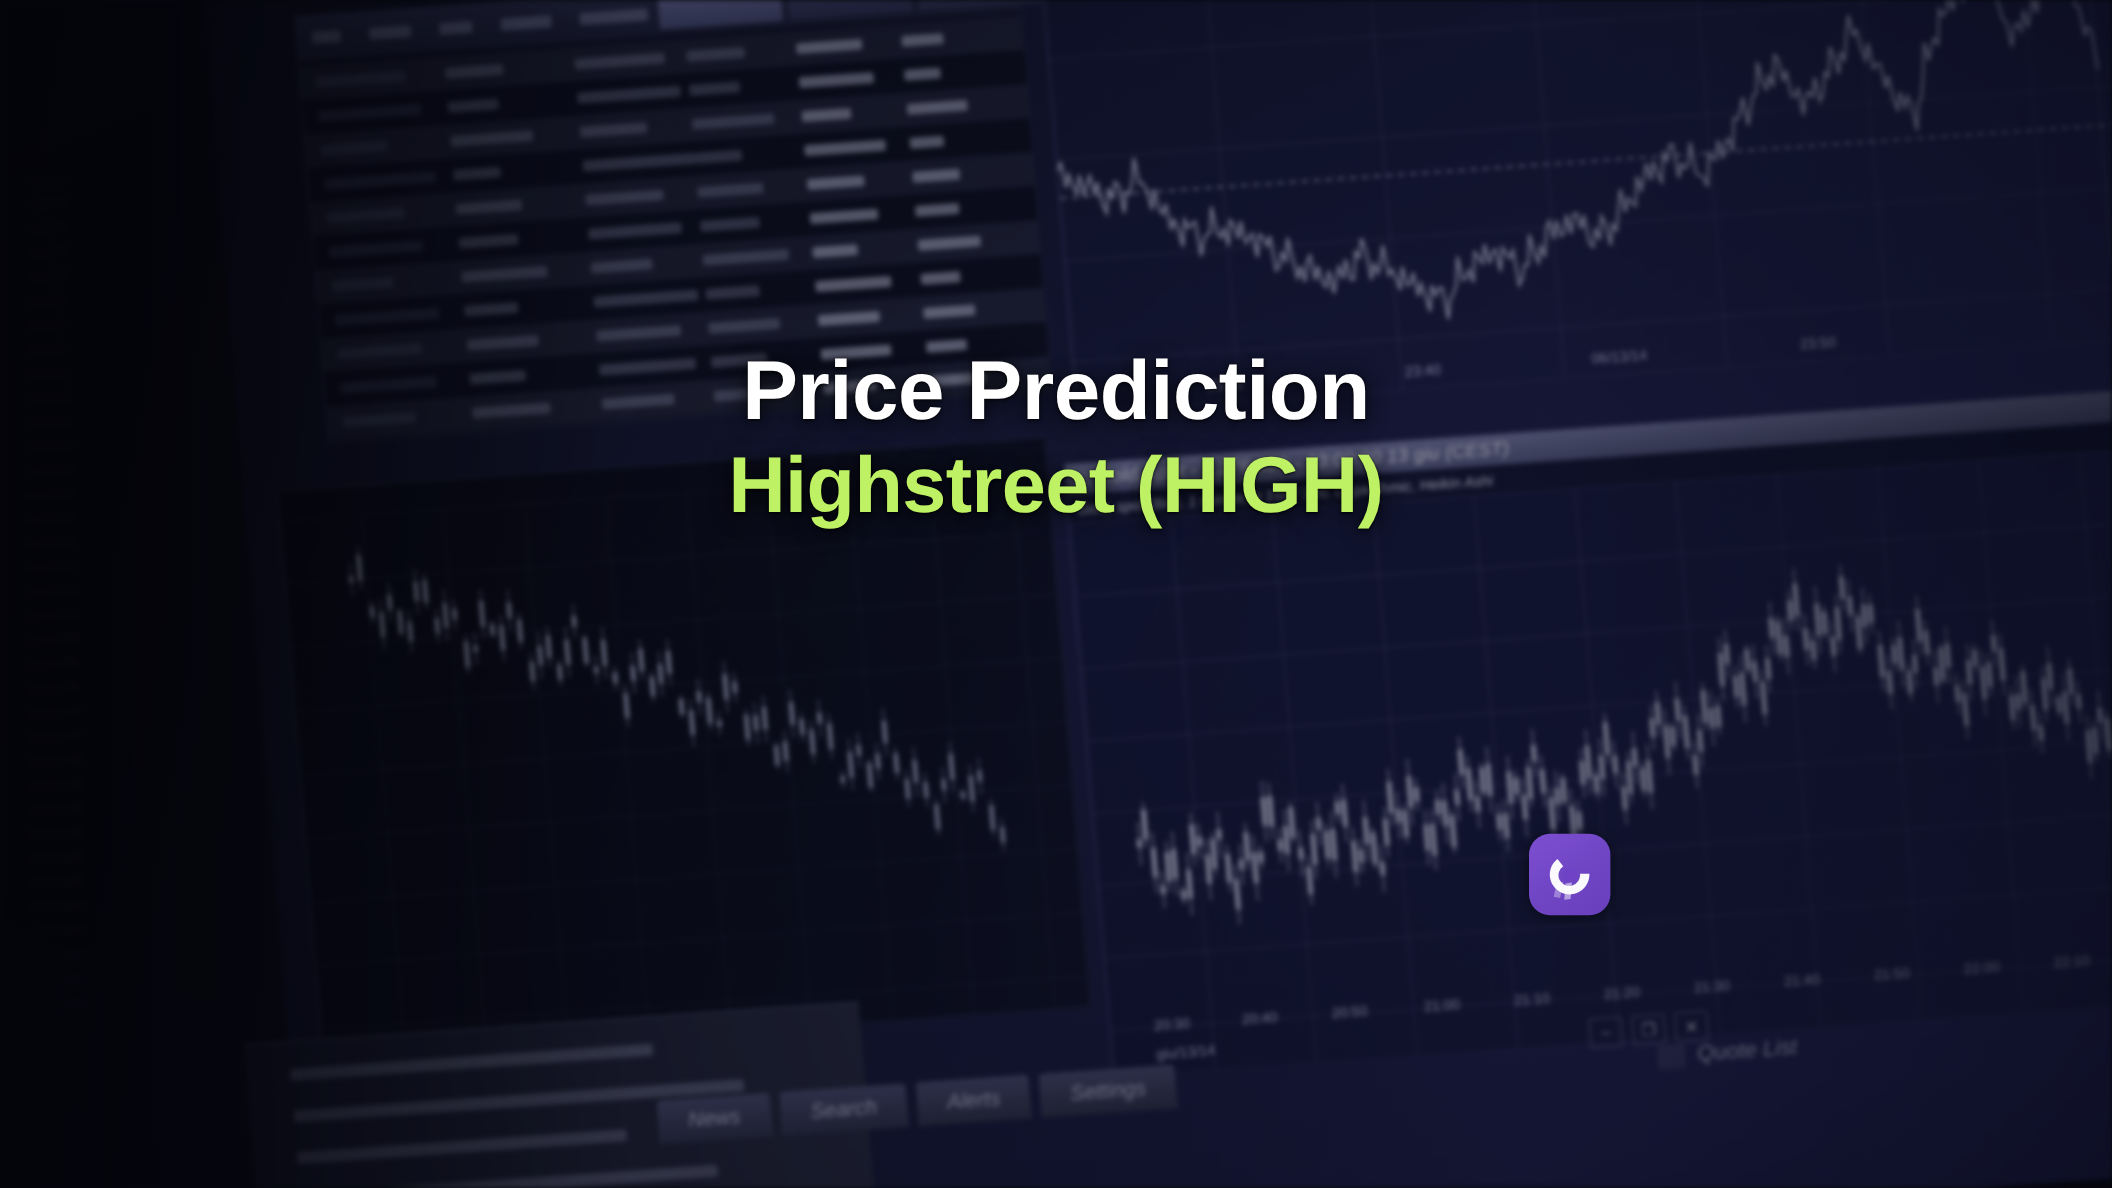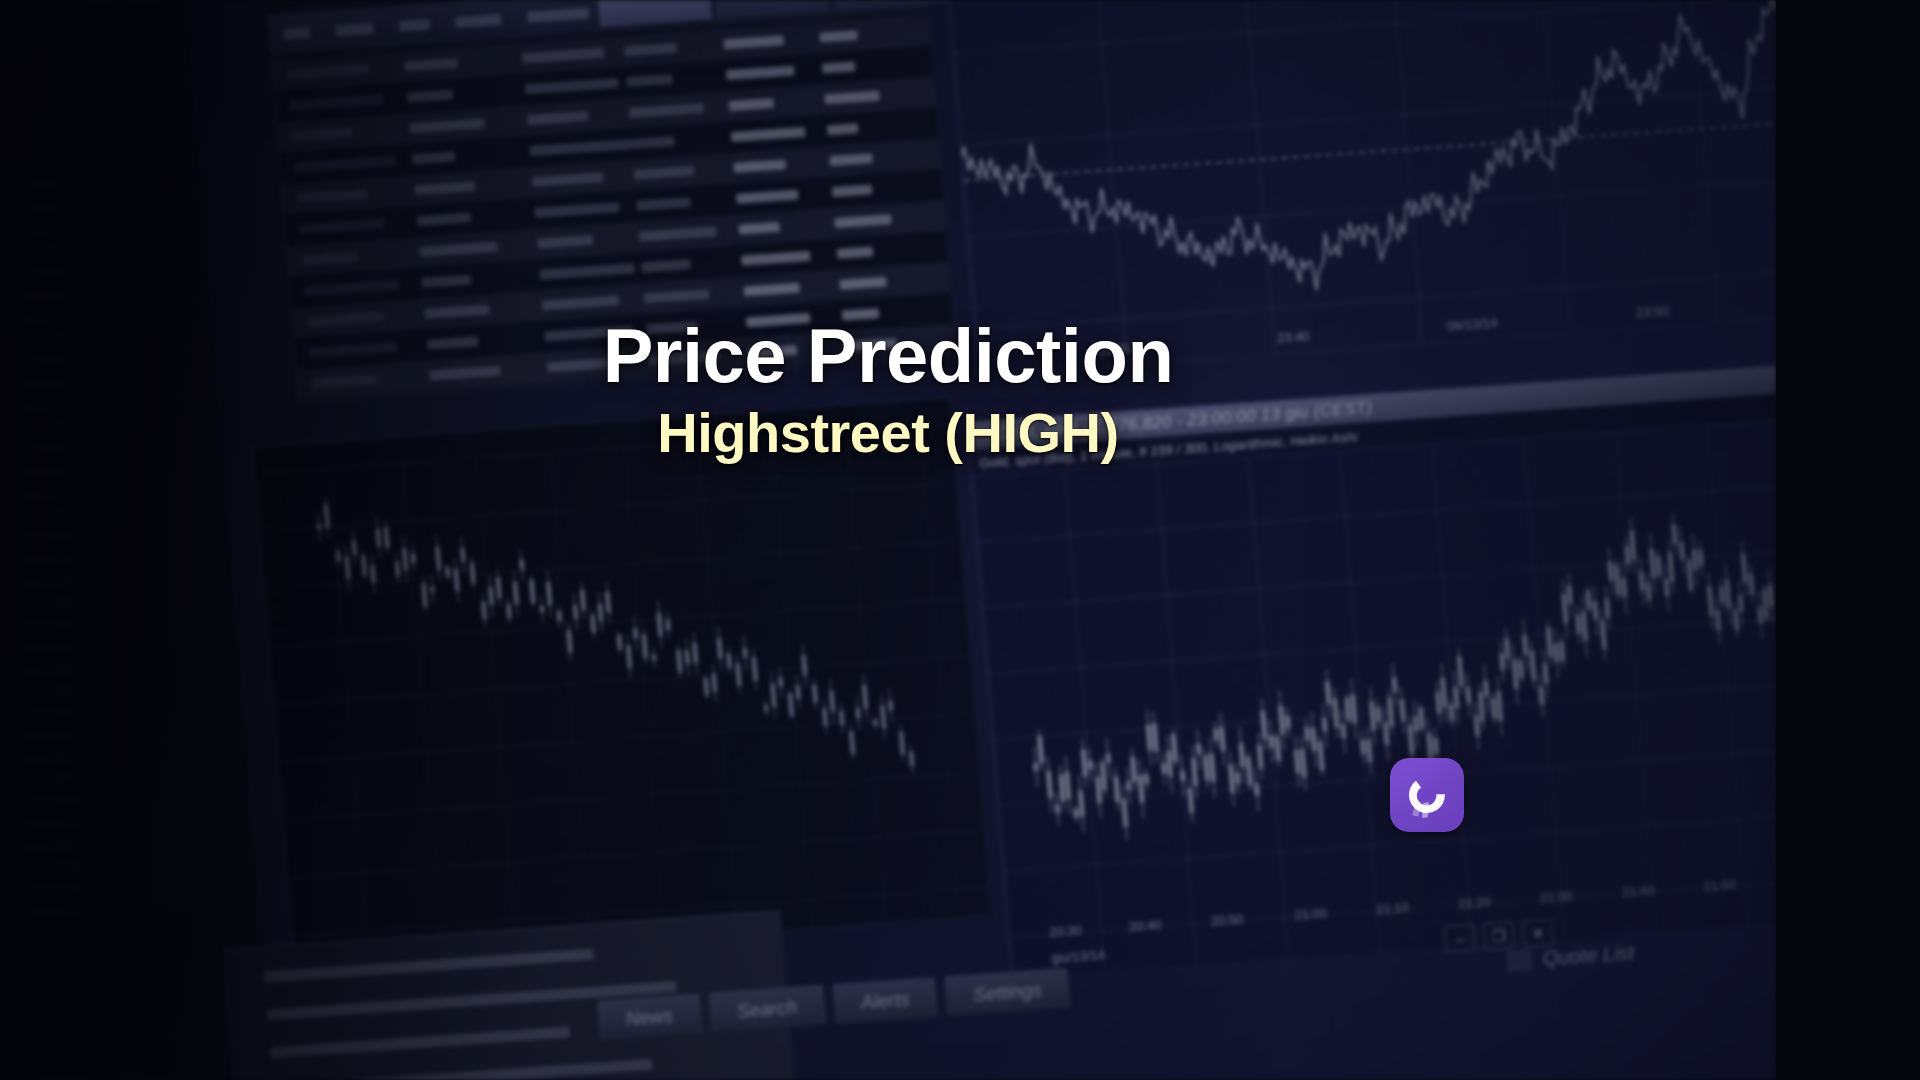--- a/index.html
+++ b/index.html
@@ -4,21 +4,21 @@
 <style>
   * { margin:0; padding:0; box-sizing:border-box; }
   html, body {
     width:1920px; height:1080px; overflow:hidden;
     background:#05060c;
     font-family:"Liberation Sans", sans-serif;
   }
 
   #banner {
     position:relative;
-    width:1776px; height:1080px;
+    width:1920px; height:1080px;
     overflow:hidden;
     background:#05060c;
   }
 
   
   .photo {
     position:absolute; inset:0;
     overflow:hidden;
     filter: blur(2.2px) saturate(0.95);
   }
@@ -209,21 +209,21 @@
   }
   .headline .t1 {
     display:block;
     font-size:76px; font-weight:bold; color:#ffffff;
     letter-spacing:-0.5px; line-height:1.05;
     text-shadow:0 3px 18px rgba(0,0,0,.78), 0 1px 3px rgba(0,0,0,.9);
   }
   .headline .t2 {
     display:block;
     margin-top:6px;
-    font-size:56px; font-weight:bold; color:#fef9c3;
+    font-size:72px; font-weight:bold; color:#bef264;
     letter-spacing:-0.5px; line-height:1.1;
     text-shadow:0 3px 18px rgba(0,0,0,.78), 0 1px 3px rgba(0,0,0,.9);
   }
 
   
   .logo {
     position:absolute;
     left:1390px; top:758px;
     display:flex; align-items:center; gap:18px;
     z-index:7;

